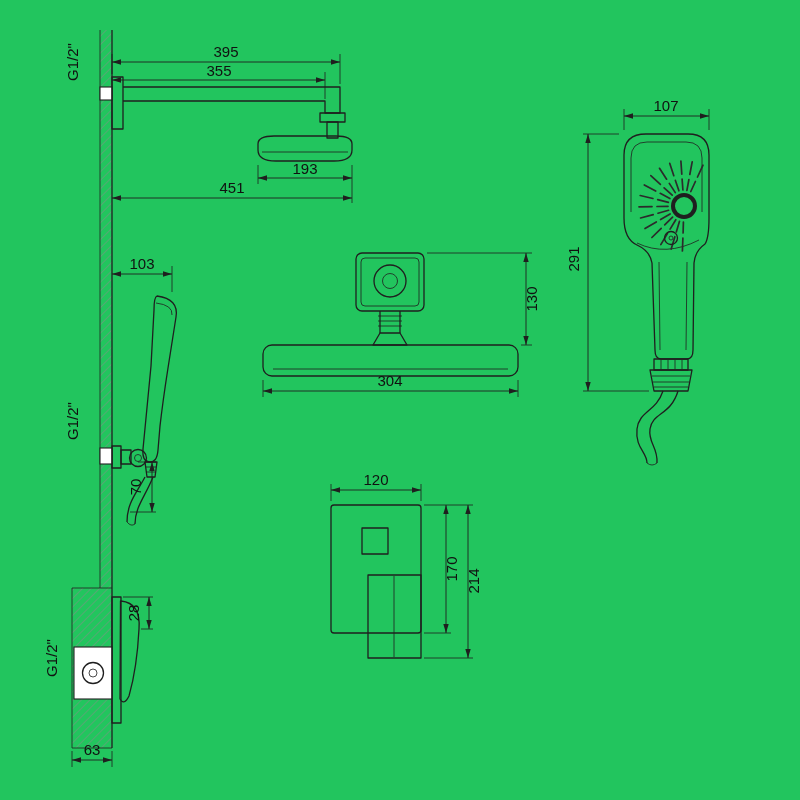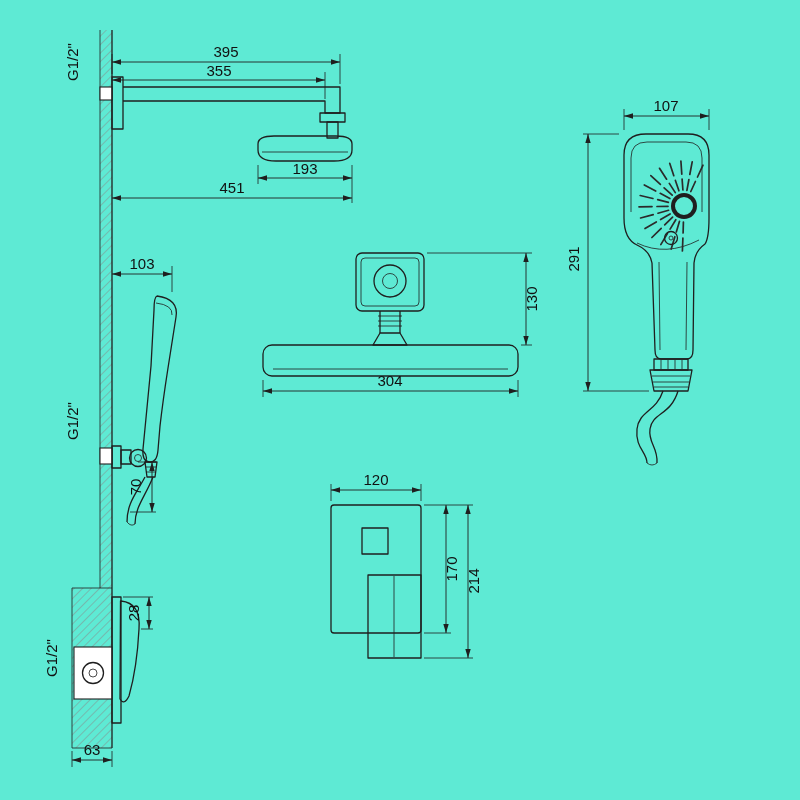--- a/index.html
+++ b/index.html
@@ -1,17 +1,17 @@
 <!DOCTYPE html>
 <html><head>
 <meta charset="utf-8">
 <style>
   *{box-sizing:border-box}
   html,body{margin:0;padding:0;background:#fff}
-  .stage{width:800px;height:800px;background:#5eead4;overflow:hidden}
+  .stage{width:800px;height:800px;background:#22c55e;overflow:hidden}
   .o{fill:none;stroke:#1f1f1f;stroke-width:1.3;stroke-linejoin:round}
   .t{fill:none;stroke:#1f1f1f;stroke-width:0.8}
   .e{stroke:#1f1f1f;stroke-width:0.8}
   .d{fill:none;stroke:#1f1f1f;stroke-width:0.9}
   .w{fill:#fff;stroke:#1f1f1f;stroke-width:1.1}
   .fan{fill:none;stroke:#2b2b2b;stroke-width:1.7;stroke-linecap:round}
   .ring{fill:none;stroke:#1f1f1f;stroke-width:4}
   text.dim{font-family:"Liberation Sans","DejaVu Sans",sans-serif;font-size:15px;fill:#111;text-anchor:middle}
 </style>
 <title>Shower set installation technical drawing</title></head>

